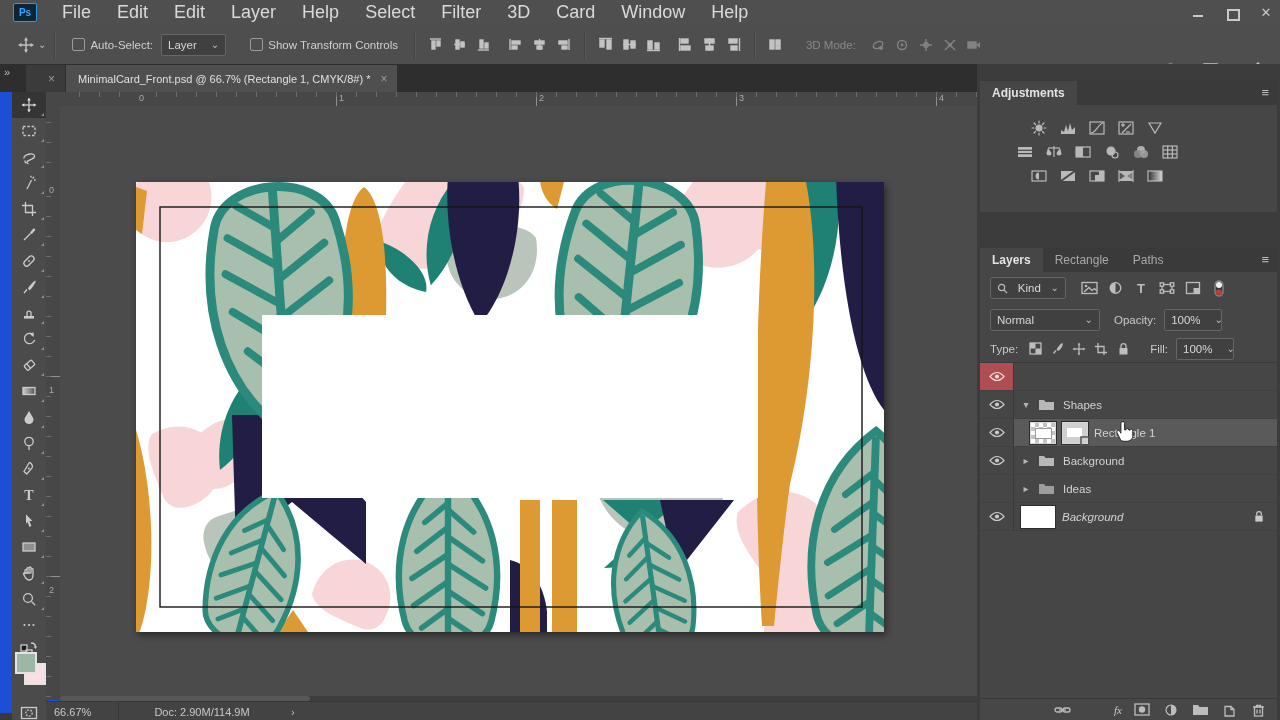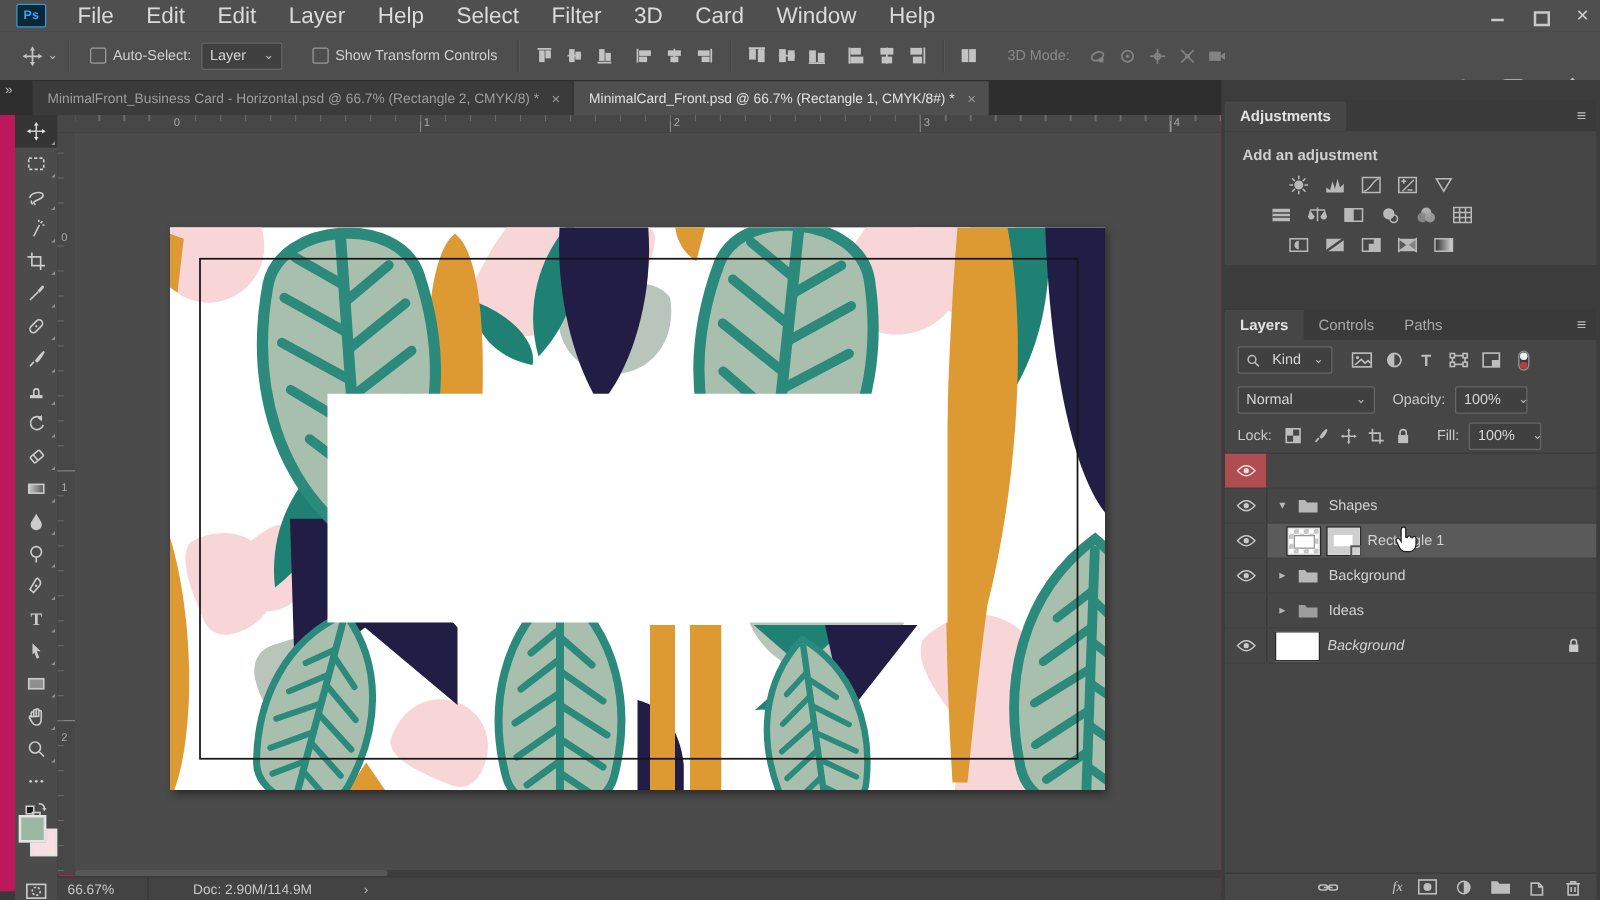--- a/index.html
+++ b/index.html
@@ -1,17 +1,17 @@
 <!DOCTYPE html>
 <html><head>
 <meta charset="utf-8">
 <style>
   html,body{margin:0;padding:0;background:#393939;width:1280px;height:720px;overflow:hidden;
     font-family:"Liberation Sans","DejaVu Sans",sans-serif;-webkit-font-smoothing:antialiased;}
-  .stage{position:absolute;top:0;left:0;width:1280px;height:713px;background:#be185d;font-size:12px;color:#d6d6d6;}
+  .stage{position:absolute;top:0;left:0;width:1280px;height:713px;background:#1d4ed8;font-size:12px;color:#d6d6d6;}
   .abs{position:absolute;}
   
   .menubar{left:0;top:0;width:1280px;height:25px;background:#4f4f4f;border-bottom:1px solid #404040;display:flex;align-items:center;}
   .pslogo{width:22px;height:17px;margin:0 12px 0 13px;background:#0d2636;border:1px solid #2f9bd6;color:#31a8ff;
     font-size:10px;font-weight:bold;display:flex;align-items:center;justify-content:center;border-radius:2px;}
   .menuitem{padding:16px 13px;height:25px;display:flex;align-items:center;color:#dadada;font-size:18px;}
   .wincontrols{position:absolute;right:8px;top:0;height:25px;display:flex;align-items:center;gap:22px;}
   .winbtn{width:12px;height:12px;position:relative;}
   .winbtn.min:after{content:"";position:absolute;left:1px;top:8px;width:10px;height:2px;background:#c9c9c9;}
   .winbtn.max:after{content:"";position:absolute;left:1px;top:2px;width:9px;height:8px;border:2px solid #c9c9c9;}
@@ -294,21 +294,20 @@
             <path d="M5,4 L8,1 L11,4"></path>
             <path d="M3,8 V14 H13 V8"></path>
           </svg>
         </span>
     </div>
   </div>
 
   <div class="abs tabbar">
     <div style="width:26px"></div>
     <div class="doctab inactive">
-      <span>MinimalFront_Business Card - Horizontal.psd @ 66.7% (Rectangle 2, CMYK/8) *</span>
       <span class="tabclose">×</span>
     </div>
     <div class="doctab active">
       <span>MinimalCard_Front.psd @ 66.7% (Rectangle 1, CMYK/8#) *</span>
       <span class="tabclose">×</span>
     </div>
   </div>
   <span class="abs collapse-left">»</span>
   <span class="abs collapse-right">»</span>
 
@@ -603,21 +602,20 @@
   </div>
 
   <div class="abs rightcol">
 
     <div class="panel" style="top:16px;height:132px">
       <div class="ptabs">
         <div class="ptab active">Adjustments</div>
         <span class="pmenu">≡</span>
       </div>
       <div class="adjbody">
-        <div class="adjtitle">Add an adjustment</div>
         <div class="adjrow" style="padding-left:34px">
           <span class="adjicon">
               <svg width="18" height="16" viewBox="0 0 18 16">
                 <circle cx="9" cy="8" r="3" fill="#b9b9b9"></circle>
                 <g stroke-linecap="round">
                   <line x1="9" y1="1" x2="9" y2="3"></line>
                   <line x1="9" y1="13" x2="9" y2="15"></line>
                   <line x1="2" y1="8" x2="4" y2="8"></line>
                   <line x1="14" y1="8" x2="16" y2="8"></line>
                   <line x1="4" y1="3" x2="5.5" y2="4.5"></line>
@@ -735,21 +733,21 @@
                 <rect x="2" y="3" width="14" height="10" fill="url(#sc)" stroke="#b9b9b9"></rect>
               </svg>
             </span>
         </div>
       </div>
     </div>
 
     <div class="panel" style="top:183px;height:473px">
       <div class="ptabs">
         <div class="ptab active">Layers</div>
-        <div class="ptab">Controls</div>
+        <div class="ptab">Rectangle</div>
         <div class="ptab">Paths</div>
         <span class="pmenu">≡</span>
       </div>
       <div class="lrow" style="height:32px;gap:4px">
         <div class="fieldbox" style="margin-left:0;width:62px;gap:6px;justify-content:space-between">
           <svg width="11" height="11" viewBox="0 0 12 12" style="stroke:#bdbdbd;fill:none;stroke-width:1.3">
               <circle cx="5" cy="5" r="3.4"></circle>
               <line x1="7.6" y1="7.6" x2="11" y2="11"></line>
             </svg>
           <span>Kind</span>
@@ -801,21 +799,21 @@
           <span>Normal</span>
           <span class="caret">⌄</span>
         </div>
         <span style="margin-left:14px">Opacity:</span>
         <div class="fieldbox" style="width:44px;justify-content:space-between">
           <span>100%</span>
           <span class="caret">⌄</span>
         </div>
       </div>
       <div class="lrow" style="height:27px">
-        <span>Lock:</span>
+        <span>Type:</span>
         <span class="licon" style="margin-left:6px">
             <svg width="13" height="13" viewBox="0 0 13 13">
               <rect x="1" y="1" width="5.5" height="5.5" fill="#bdbdbd" stroke="none"></rect>
               <rect x="6.5" y="6.5" width="5.5" height="5.5" fill="#bdbdbd" stroke="none"></rect>
               <rect x="1" y="1" width="11" height="11" fill="none"></rect>
             </svg>
           </span>
         <span class="licon">
             <svg width="13" height="13" viewBox="0 0 13 13">
               <path d="M11,1 C8.5,3 6.5,5.5 5.5,7.5 L7,9 C9,8 11,5.5 12,2 Z" fill="#bdbdbd" stroke="none"></path>

